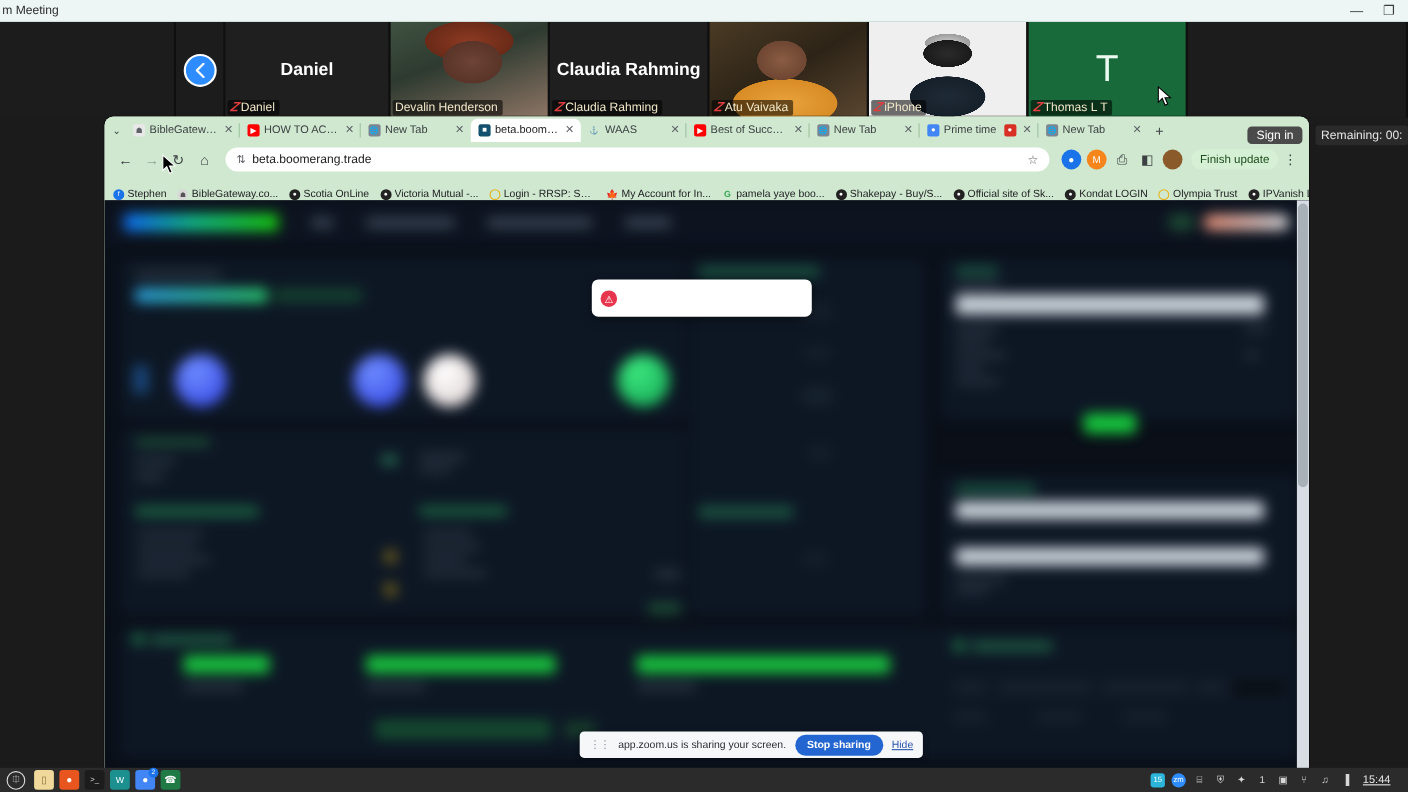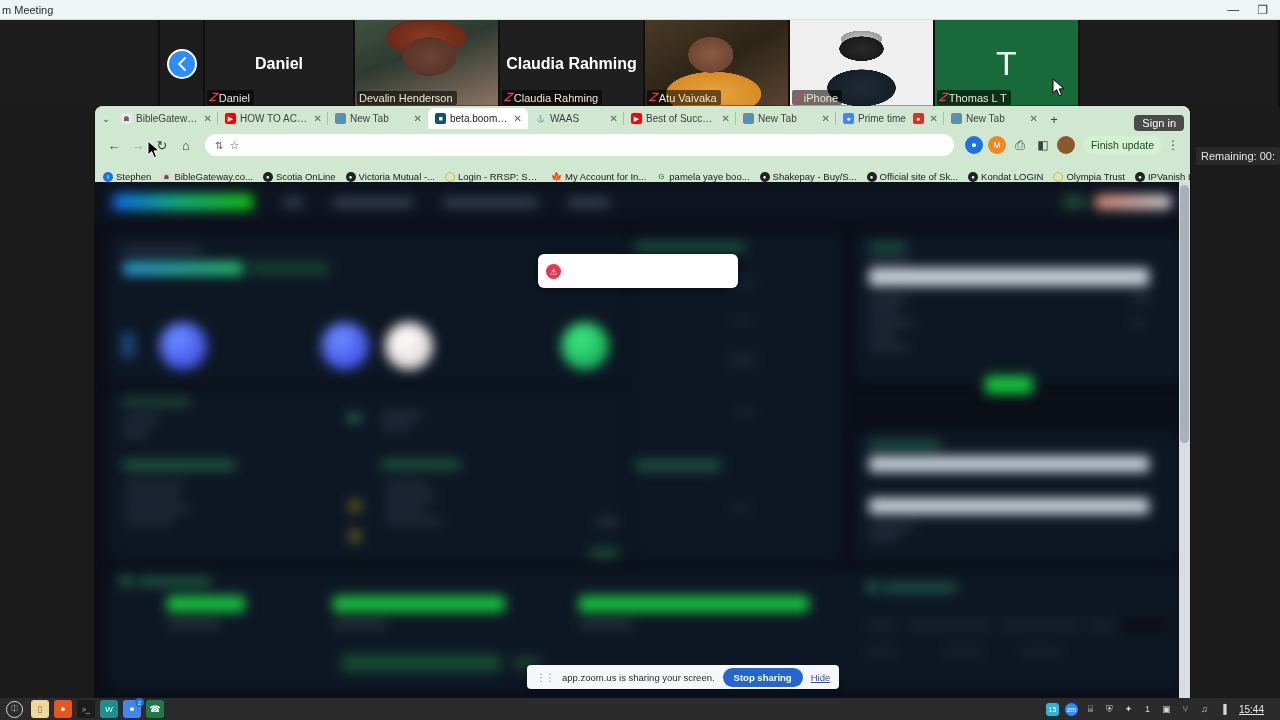--- a/index.html
+++ b/index.html
@@ -229,21 +229,21 @@
   .stop-btn {
     background: #2466d1; color: #fff; font-size: 9.5px; font-weight: bold;
     border-radius: 11px; padding: 4px 11px; cursor: pointer; white-space: nowrap;
   }
   .hide-btn { font-size: 9.5px; color: #2a55b0; text-decoration: underline; cursor: pointer; }
 
   
   .remaining {
     position: absolute; right: 0px; top: 114px;
     font-size: 11px; color: #e6e6e6; background: #2a2a2a;
-    padding: 3px 5px; border-radius: 3px; white-space: nowrap; margin-top: 33px;
+    padding: 3px 5px; border-radius: 3px; white-space: nowrap;
   }
 
   
   .taskbar {
     position: absolute; left: 0; bottom: 0; width: 1280px; height: 22px;
     background: #2b2b2b; display: flex; align-items: center; padding: 0 6px;
   }
   .tb-menu {
     width: 17px; height: 17px; border-radius: 50%; border: 1.5px solid #dcdcdc;
     display:flex; align-items:center; justify-content:center; color:#dcdcdc;
@@ -412,20 +412,21 @@
     </div>
 
     <div class="toolbar">
       <div class="tb-icon">←</div>
       <div class="tb-icon disabled">→</div>
       <div class="tb-icon">↻</div>
       <div class="tb-icon">⌂</div>
 
       <div class="omnibox">
         <span style="font-size:10px;color:#5f6368">⇅</span>
+        <span class="omni-url">beta.boomerang.trade</span>
         <span class="omni-star">☆</span>
       </div>
 
       <div class="ext-icon" style="background:#1a73e8">●</div>
       <div class="ext-icon" style="background:#f6851b">M</div>
       <div class="ext-icon" style="background:transparent;color:#3c4043;font-size:12px">⎙</div>
       <div class="ext-icon" style="background:transparent;color:#3c4043;font-size:12px">◧</div>
       <div class="ext-icon" style="background:#8b5a2b"></div>
       <div class="finish-update">Finish update</div>
       <div class="kebab">⋮</div>

